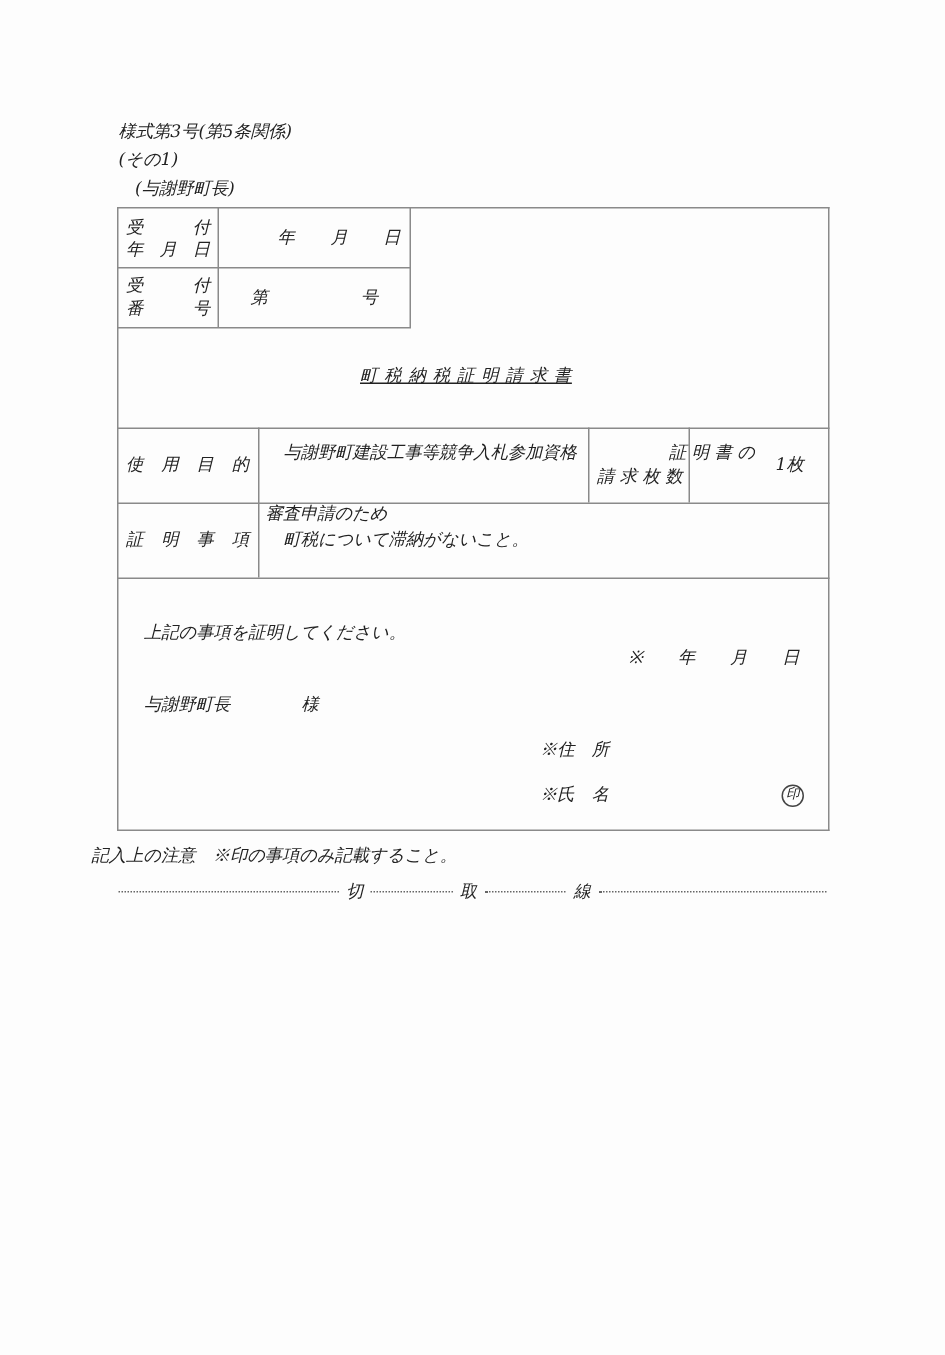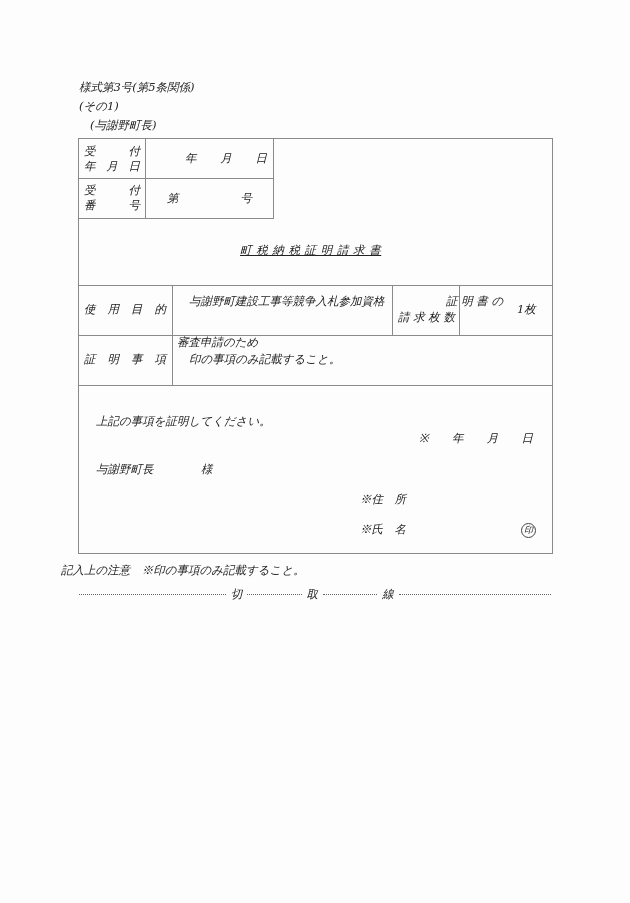--- a/index.html
+++ b/index.html
@@ -86,21 +86,21 @@
   <div class="abs" style="left:398px;top:312px;">請 求 枚 数</div>
 </div>
 <div class="abs" style="left:517px;top:304px;">1枚</div>
 
 <div class="abs spread" style="left:84px;top:354px;width:82px;">
   <span>証</span>
   <span>明</span>
   <span>事</span>
   <span>項</span>
 </div>
-<div class="abs" style="left:189px;top:354px;">印の事項のみ記載すること。</div>
+<div class="abs" style="left:189px;top:354px;">町税について滞納がないこと。</div>
 
 <div class="abs" style="left:96px;top:416px;">上記の事項を証明してください。</div>
 <div class="abs spread" style="left:419px;top:433px;width:114px;">
   <span>※</span>
   <span>年</span>
   <span>月</span>
   <span>日</span>
 </div>
 <div class="abs" style="left:96px;top:464px;">与謝野町長</div>
 <div class="abs" style="left:201px;top:464px;">様</div>

